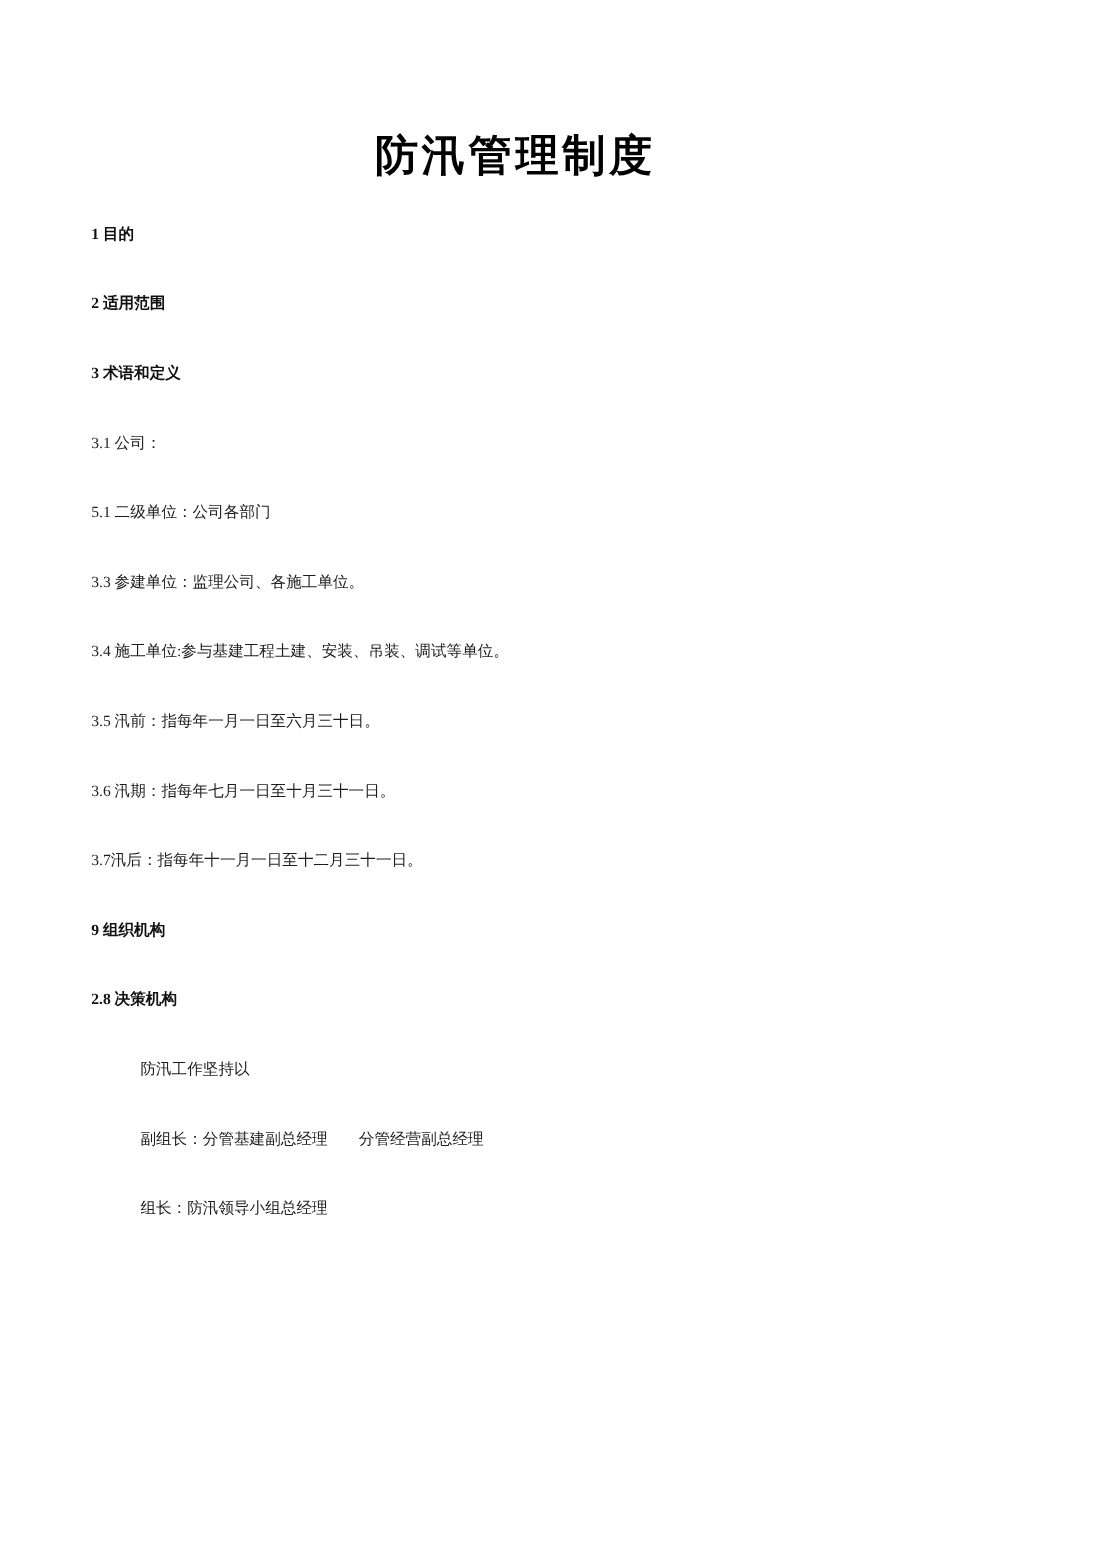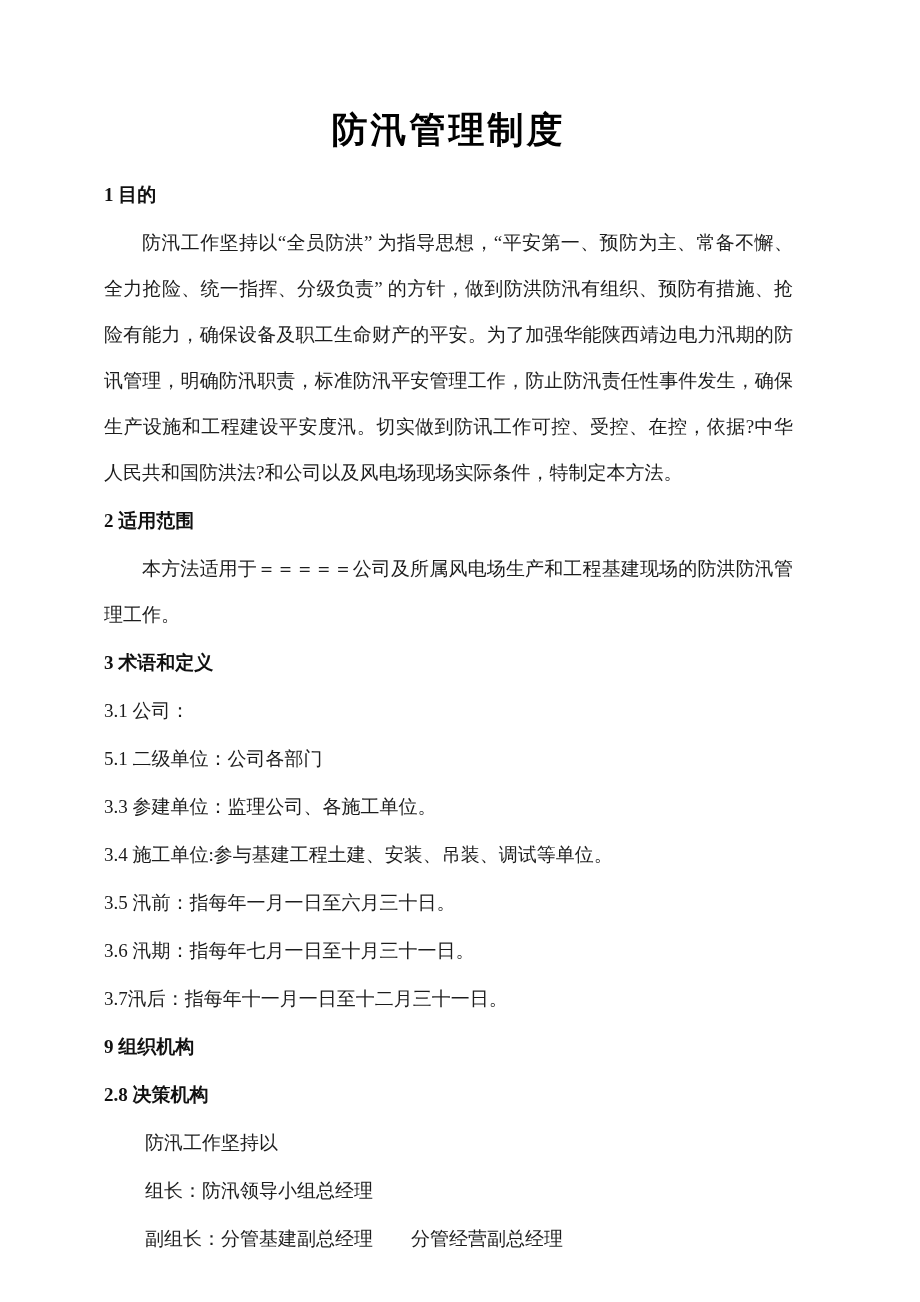--- a/index.html
+++ b/index.html
@@ -6,37 +6,37 @@
     margin: 0;
     padding: 0;
     background: #ffffff;
   }
   .page {
     position: relative;
     width: 920px;
     height: 1302px;
     box-sizing: border-box;
     background: #ffffff;
-    padding: 104px 125px 40px 102px;
+    padding: 104px 125px 40px 64px;
     font-family: "Liberation Serif", "DejaVu Serif", serif;
     color: #1c1c1c;
     overflow: hidden;
   }
   .doc-title {
     margin: 0 0 16px 0;
     font-size: 36px;
     line-height: 52px;
     font-weight: bold;
     letter-spacing: 3px;
     text-align: center;
     color: #000000;
   }
   .line {
-    margin: 2px;
-    font-size: 19px;
+    margin: 12px;
+    font-size: 13px;
     line-height: 46px;
     color: #1c1c1c;
   }
   .heading {
     font-weight: bold;
     color: #111111;
   }
   .body-indent {
     text-align: justify;
     text-indent: 2em;
@@ -47,25 +47,23 @@
 </style>
 </head>
 <body>
 
 <div class="page">
 
   <h1 class="doc-title">防汛管理制度</h1>
 
   <p class="line heading">1 目的</p>
 
-  <p class="line body-indent">防汛工作坚持以“全员防洪” 为指导思想，“平安第一、预防为主、常备不懈、全力抢险、统一指挥、分级负责” 的方针，做到防洪防汛有组织、预防有措施、抢险有能力，确保设备及职工生命财产的平安。为了加强华能陕西靖边电力汛期的防讯管理，明确防汛职责，标准防汛平安管理工作，防止防汛责任性事件发生，确保生产设施和工程建设平安度汛。切实做到防讯工作可控、受控、在控，依据?中华人民共和国防洪法?和公司以及风电场现场实际条件，特制定本方法。</p>
 
   <p class="line heading">2 适用范围</p>
 
-  <p class="line body-indent">本方法适用于＝＝＝＝＝公司及所属风电场生产和工程基建现场的防洪防汛管理工作。</p>
 
   <p class="line heading">3 术语和定义</p>
 
   <p class="line">3.1 公司：</p>
 
   <p class="line">5.1 二级单位：公司各部门</p>
 
   <p class="line">3.3 参建单位：监理公司、各施工单位。</p>
 
   <p class="line">3.4 施工单位:参与基建工程土建、安装、吊装、调试等单位。</p>
@@ -75,17 +73,17 @@
   <p class="line">3.6 汛期：指每年七月一日至十月三十一日。</p>
 
   <p class="line">3.7汛后：指每年十一月一日至十二月三十一日。</p>
 
   <p class="line heading">9 组织机构</p>
 
   <p class="line heading">2.8 决策机构</p>
 
   <p class="line sub">防汛工作坚持以</p>
 
+  <p class="line sub">副组长：分管基建副总经理　　分管经营副总经理</p>
+
   <p class="line sub">组长：防汛领导小组总经理</p>
-
-  <p class="line sub">副组长：分管基建副总经理　　分管经营副总经理</p>
 
 </div>
 
 </body></html>

